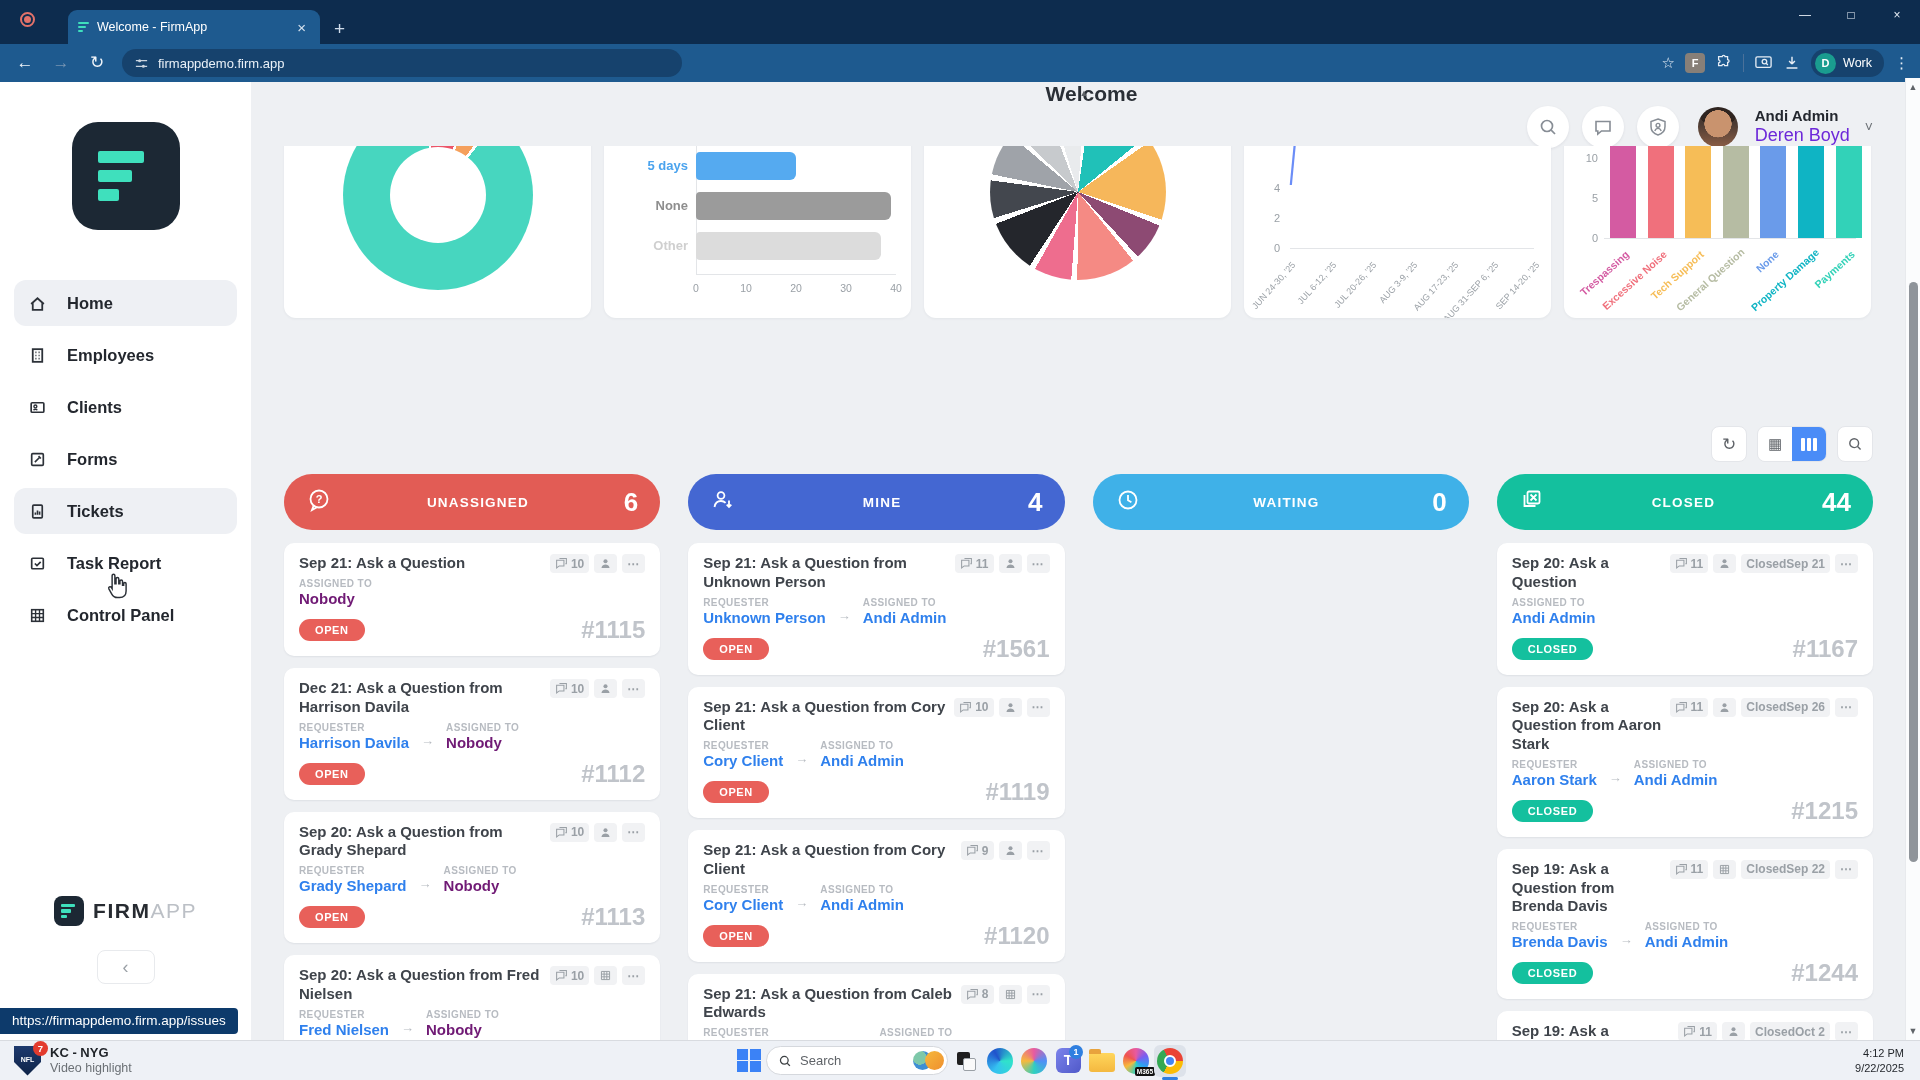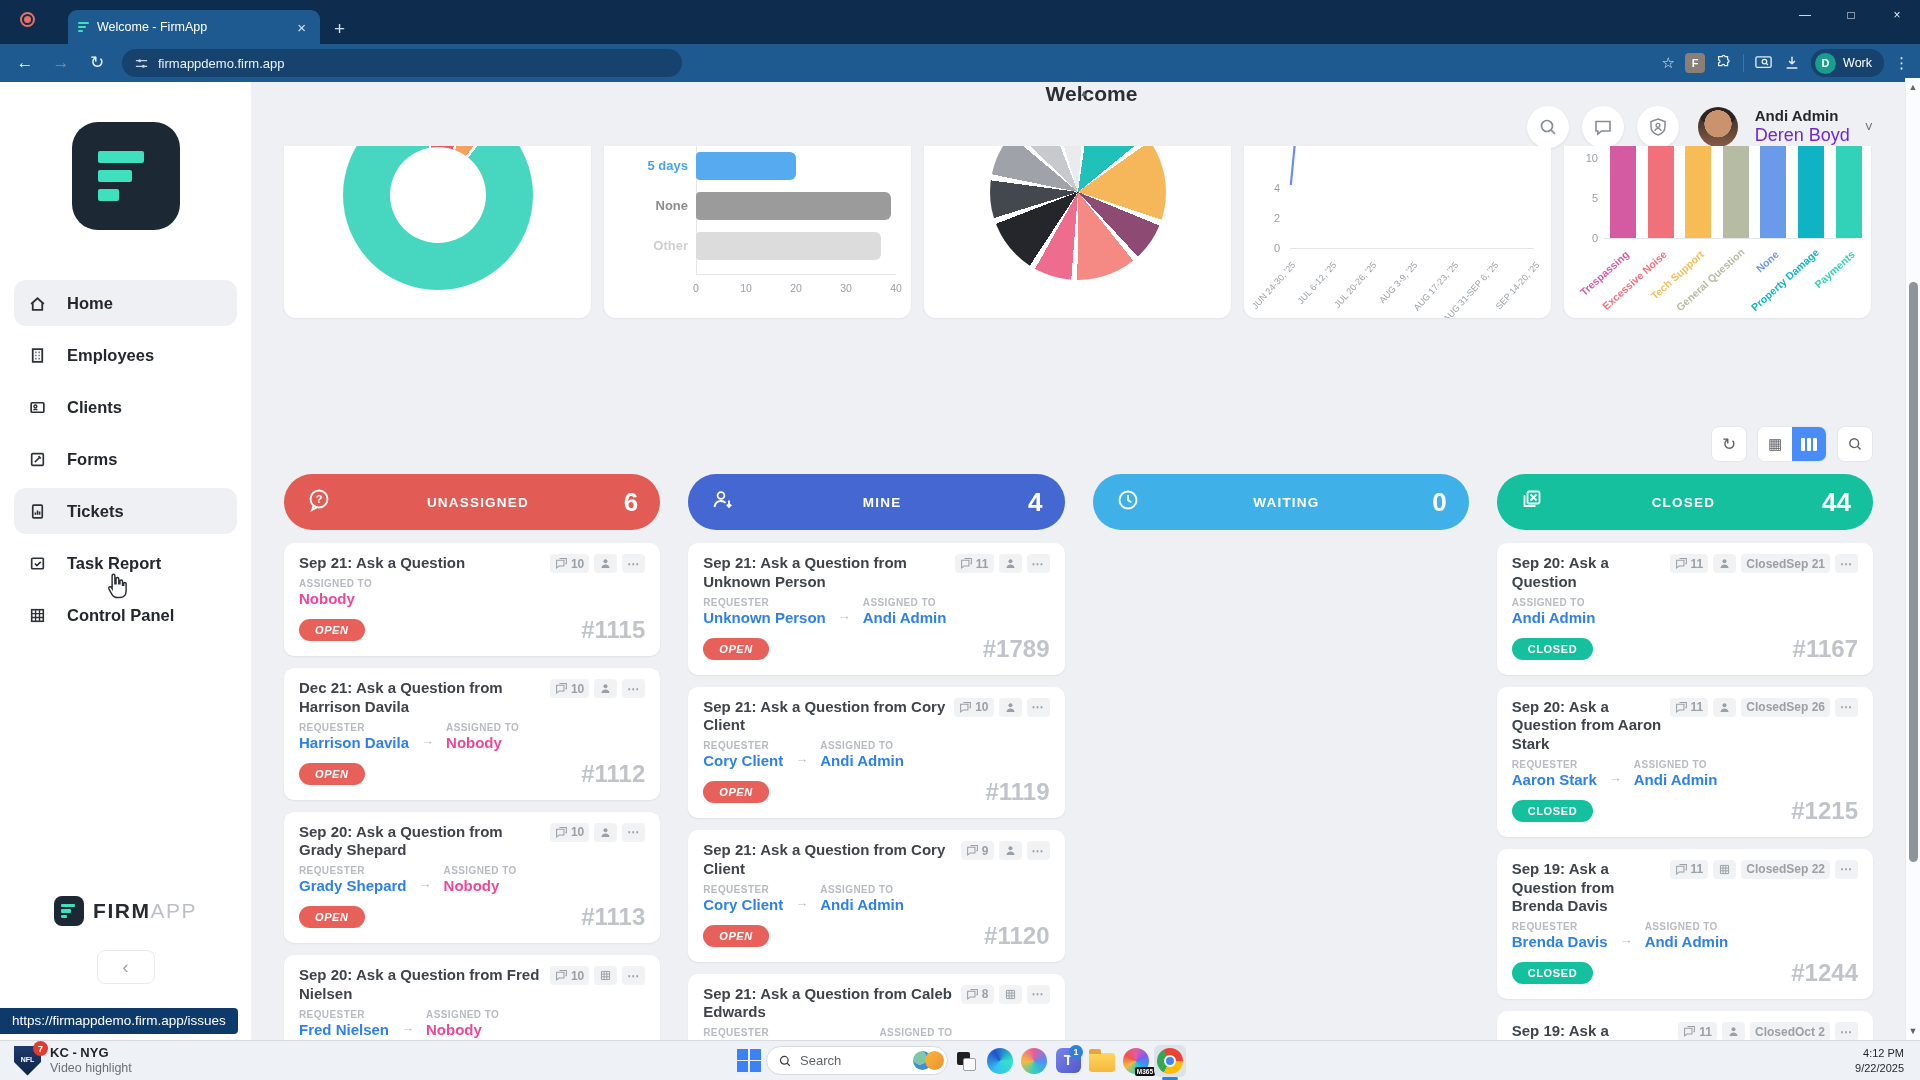--- a/index.html
+++ b/index.html
@@ -99,25 +99,25 @@
   .tc-top { display:flex; justify-content:space-between; gap:8px; }
   .tc-title { font-size:15px; font-weight:bold; color:#3f444b; line-height:1.25; }
   .tc-meta { display:flex; gap:5px; align-items:flex-start; flex:none; }
   .chip { background:#f1f2f4; border-radius:4px; min-height:19px; display:flex; align-items:center; gap:3px; padding:1px 5px; color:#9aa0a6; font-size:12px; font-weight:bold; white-space:nowrap; }
   .mi { width:13px; height:13px; }
   .kebab { letter-spacing:1px; }
   .tc-people { display:flex; gap:12px; margin-top:5px; }
   .pp-label { font-size:10px; font-weight:bold; letter-spacing:.4px; color:#b7bbc1; }
   .pp-name { font-size:15px; font-weight:bold; color:#3f444b; margin-top:1px; }
   .pp-name.link { color:var(--link,#2f80ed); }
-  .pp-name.muted { color:#ec4899; }
+  .pp-name.muted { color:#701a75; }
   .pp-arrow { color:#b7bbc1; font-size:13px; align-self:center; margin-top:8px; }
   .tc-bottom { display:flex; justify-content:space-between; align-items:center; margin-top:9px; }
   .badge { border-radius:999px; color:#fff; font-size:11px; font-weight:bold; letter-spacing:.6px; padding:5px 16px; }
-  .badge.open { background:var(--open,#e8605a);font-style:italic; }
+  .badge.open { background:var(--open,#e8605a); }
   .badge.closed { background:var(--closed,#14c09e); }
   .tnum { font-size:24px; font-weight:bold; color:#c0c4ca; }
 
   
   .page-scrollbar { position:absolute; top:78px; bottom:40px; right:0; width:15px; background:#fbfcfd; border-left:1px solid #e8eaed; }
   .ps-arrow { position:absolute; left:0; right:0; text-align:center; color:#5f6368; font-size:9px; }
   .ps-thumb { position:absolute; left:3px; width:9px; top:204px; height:580px; background:#8f949a; border-radius:5px; }
   .status-tooltip { position:absolute; left:0; bottom:46px; background:#0d3a6b; color:#fff; font-size:13.5px; padding:5px 12px 6px; border-radius:0 4px 4px 0; }
   .taskbar { position:absolute; left:0; right:0; bottom:0; height:40px; background:#eef1f6; border-top:1px solid #d8dbe0; display:flex; align-items:center; }
   .tb-widget { display:flex; align-items:center; gap:9px; margin-left:14px; }
@@ -615,21 +615,21 @@
         <div class="pp-name link">Unknown Person</div>
       </div>
       <div class="pp-arrow">→</div>
       <div class="pp asg">
         <div class="pp-label">ASSIGNED TO</div>
         <div class="pp-name link">Andi Admin</div>
       </div>
     </div>
     <div class="tc-bottom">
       <span class="badge open">OPEN</span>
-      <span class="tnum">#1789</span>
+      <span class="tnum">#1561</span>
     </div>
   </div>
               <div class="ticket-card">
     <div class="tc-top">
       <div class="tc-title">Sep 21: Ask a Question from Cory Client</div>
       <div class="tc-meta">
         <span class="chip">
           <svg class="mi" viewBox="0 0 16 16">
                         <path d="M2 4h9v7H5.2L2 13.4V4z" fill="none" stroke="currentColor" stroke-width="1.3"></path>
                         <path d="M5.5 1.8H14v6.5h-1.3" fill="none" stroke="currentColor" stroke-width="1.3"></path>

